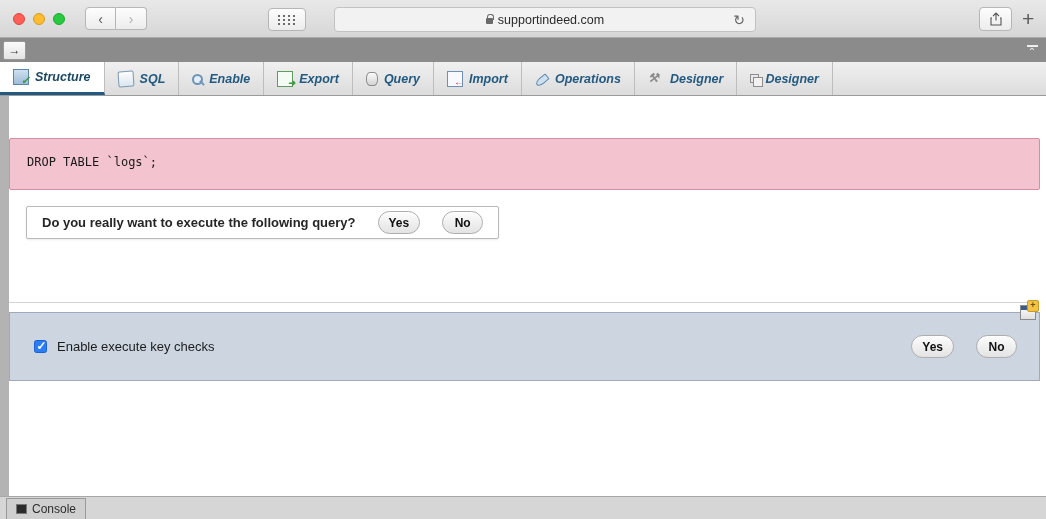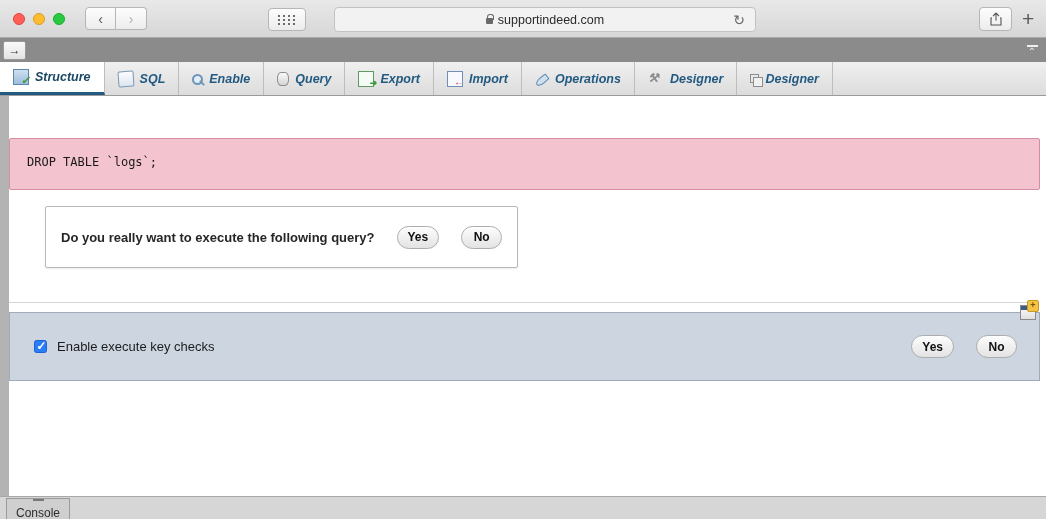--- a/index.html
+++ b/index.html
@@ -188,22 +188,22 @@
     border-radius: 2px;
     padding: 16px 0 20px 0;
   }
   .sql-text {
     font-family: "DejaVu Sans Mono", "Liberation Mono", monospace;
     font-size: 12px; color: #1a1a1a;
     padding-left: 17px;
   }
 
   .confirm-dialog {
-    position: absolute; left: 45px; top: 110px;
-    min-width: 464px; height: 62px;
+    position: absolute; left: 26px; top: 110px;
+    min-width: 464px; height: 33px;
     background: #ffffff;
     border: 1px solid #b9b9b9;
     border-radius: 2px;
     display: flex; align-items: center;
     padding: 0 15px;
     box-shadow: 0 1px 2px rgba(0,0,0,0.08);
     z-index: 5;
   }
   .confirm-msg { font-size: 13px; font-weight: bold; color: #262626; }
 
@@ -267,21 +267,21 @@
     background: #d6d6d6;
     border-top: 1px solid #a8a8a8;
     display: flex; align-items: center;
   }
   .console-tab {
     margin-left: 6px; height: 21px;
     background: #cfcfcf;
     border: 1px solid #9a9a9a; border-bottom: none;
     display: flex; align-items: center; gap: 5px;
     padding: 0 9px;
-    font-size: 12px; color: #2e2e2e; flex-direction: column;
+    font-size: 12px; color: #2e2e2e;
   }
   .console-icon {
     width: 11px; height: 10px;
     background: #2b2b2b; border: 1px solid #777;
   }
 </style>
 </head>
 <body>
 
 <div class="browser-chrome">
@@ -349,26 +349,26 @@
   </div>
   <div class="tab">
     <span class="tabicon ic-sql"></span>
     <span>SQL</span>
   </div>
   <div class="tab">
     <span class="tabicon ic-search"></span>
     <span>Enable</span>
   </div>
   <div class="tab">
+    <span class="tabicon ic-export"></span>
+    <span>Export</span>
+  </div>
+  <div class="tab">
     <span class="tabicon ic-query"></span>
     <span>Query</span>
-  </div>
-  <div class="tab">
-    <span class="tabicon ic-export"></span>
-    <span>Export</span>
   </div>
   <div class="tab">
     <span class="tabicon ic-import"></span>
     <span>Import</span>
   </div>
   <div class="tab">
     <span class="tabicon ic-operations"></span>
     <span>Operations</span>
   </div>
   <div class="tab">

